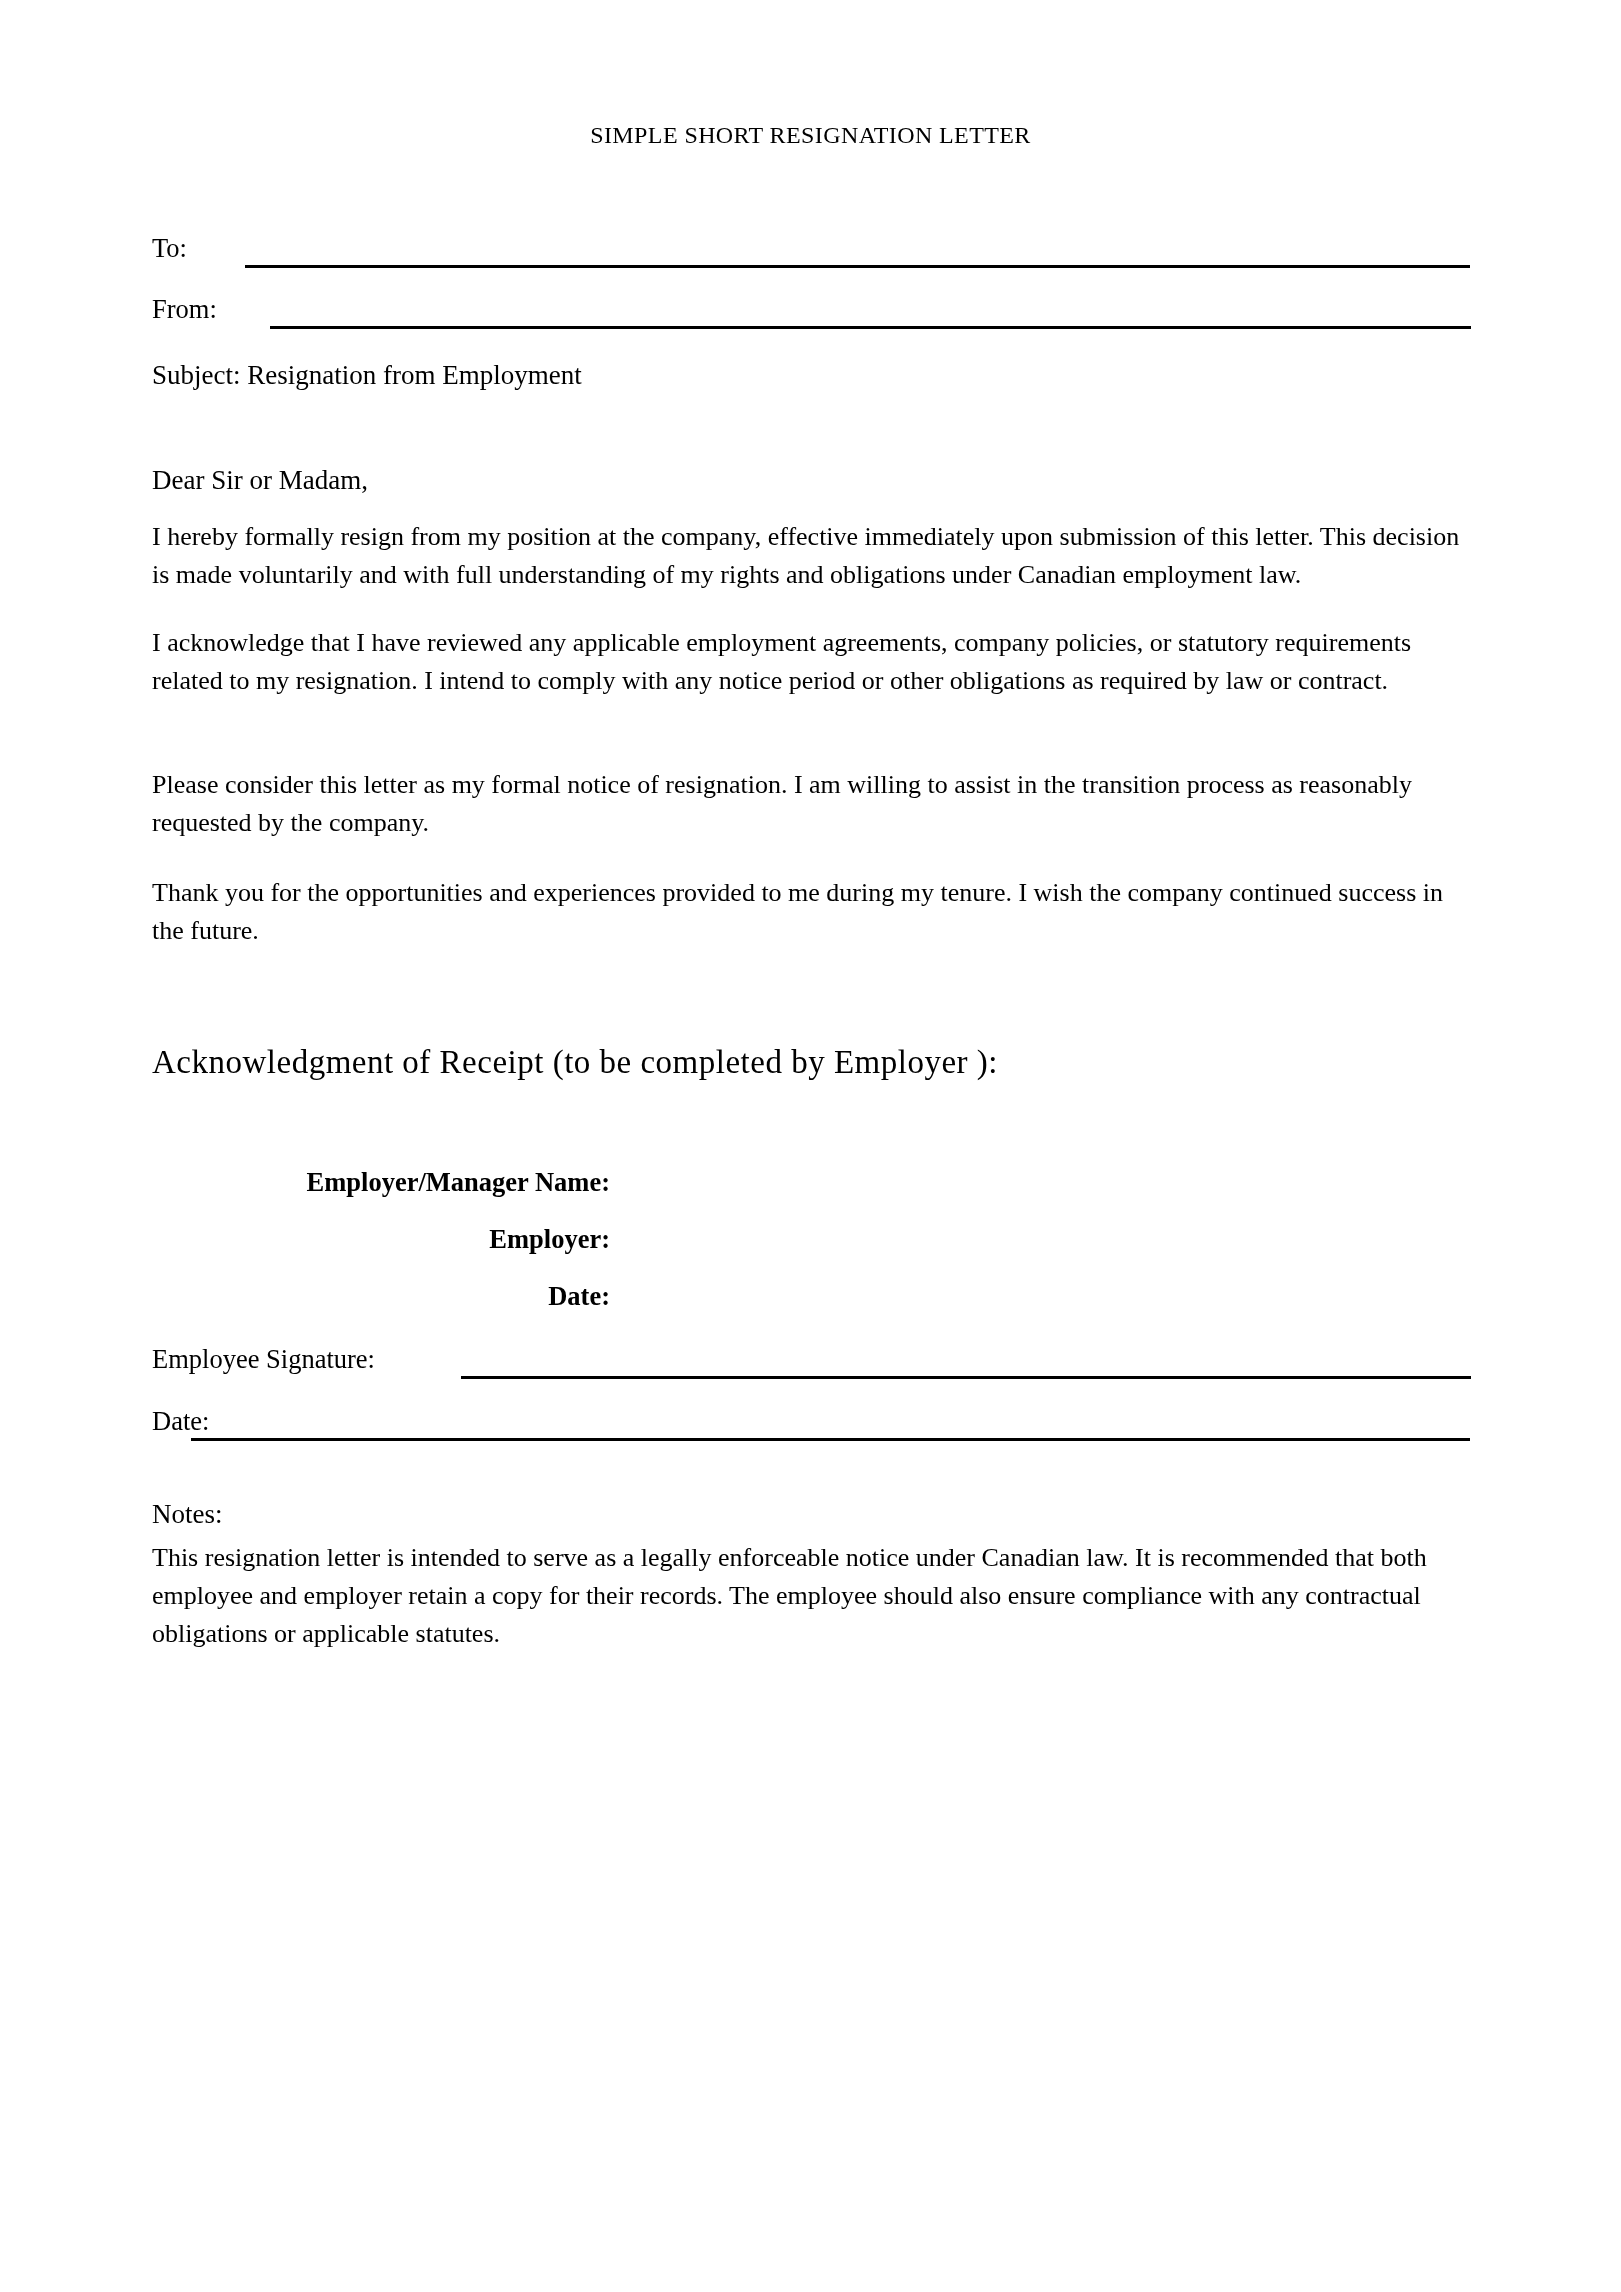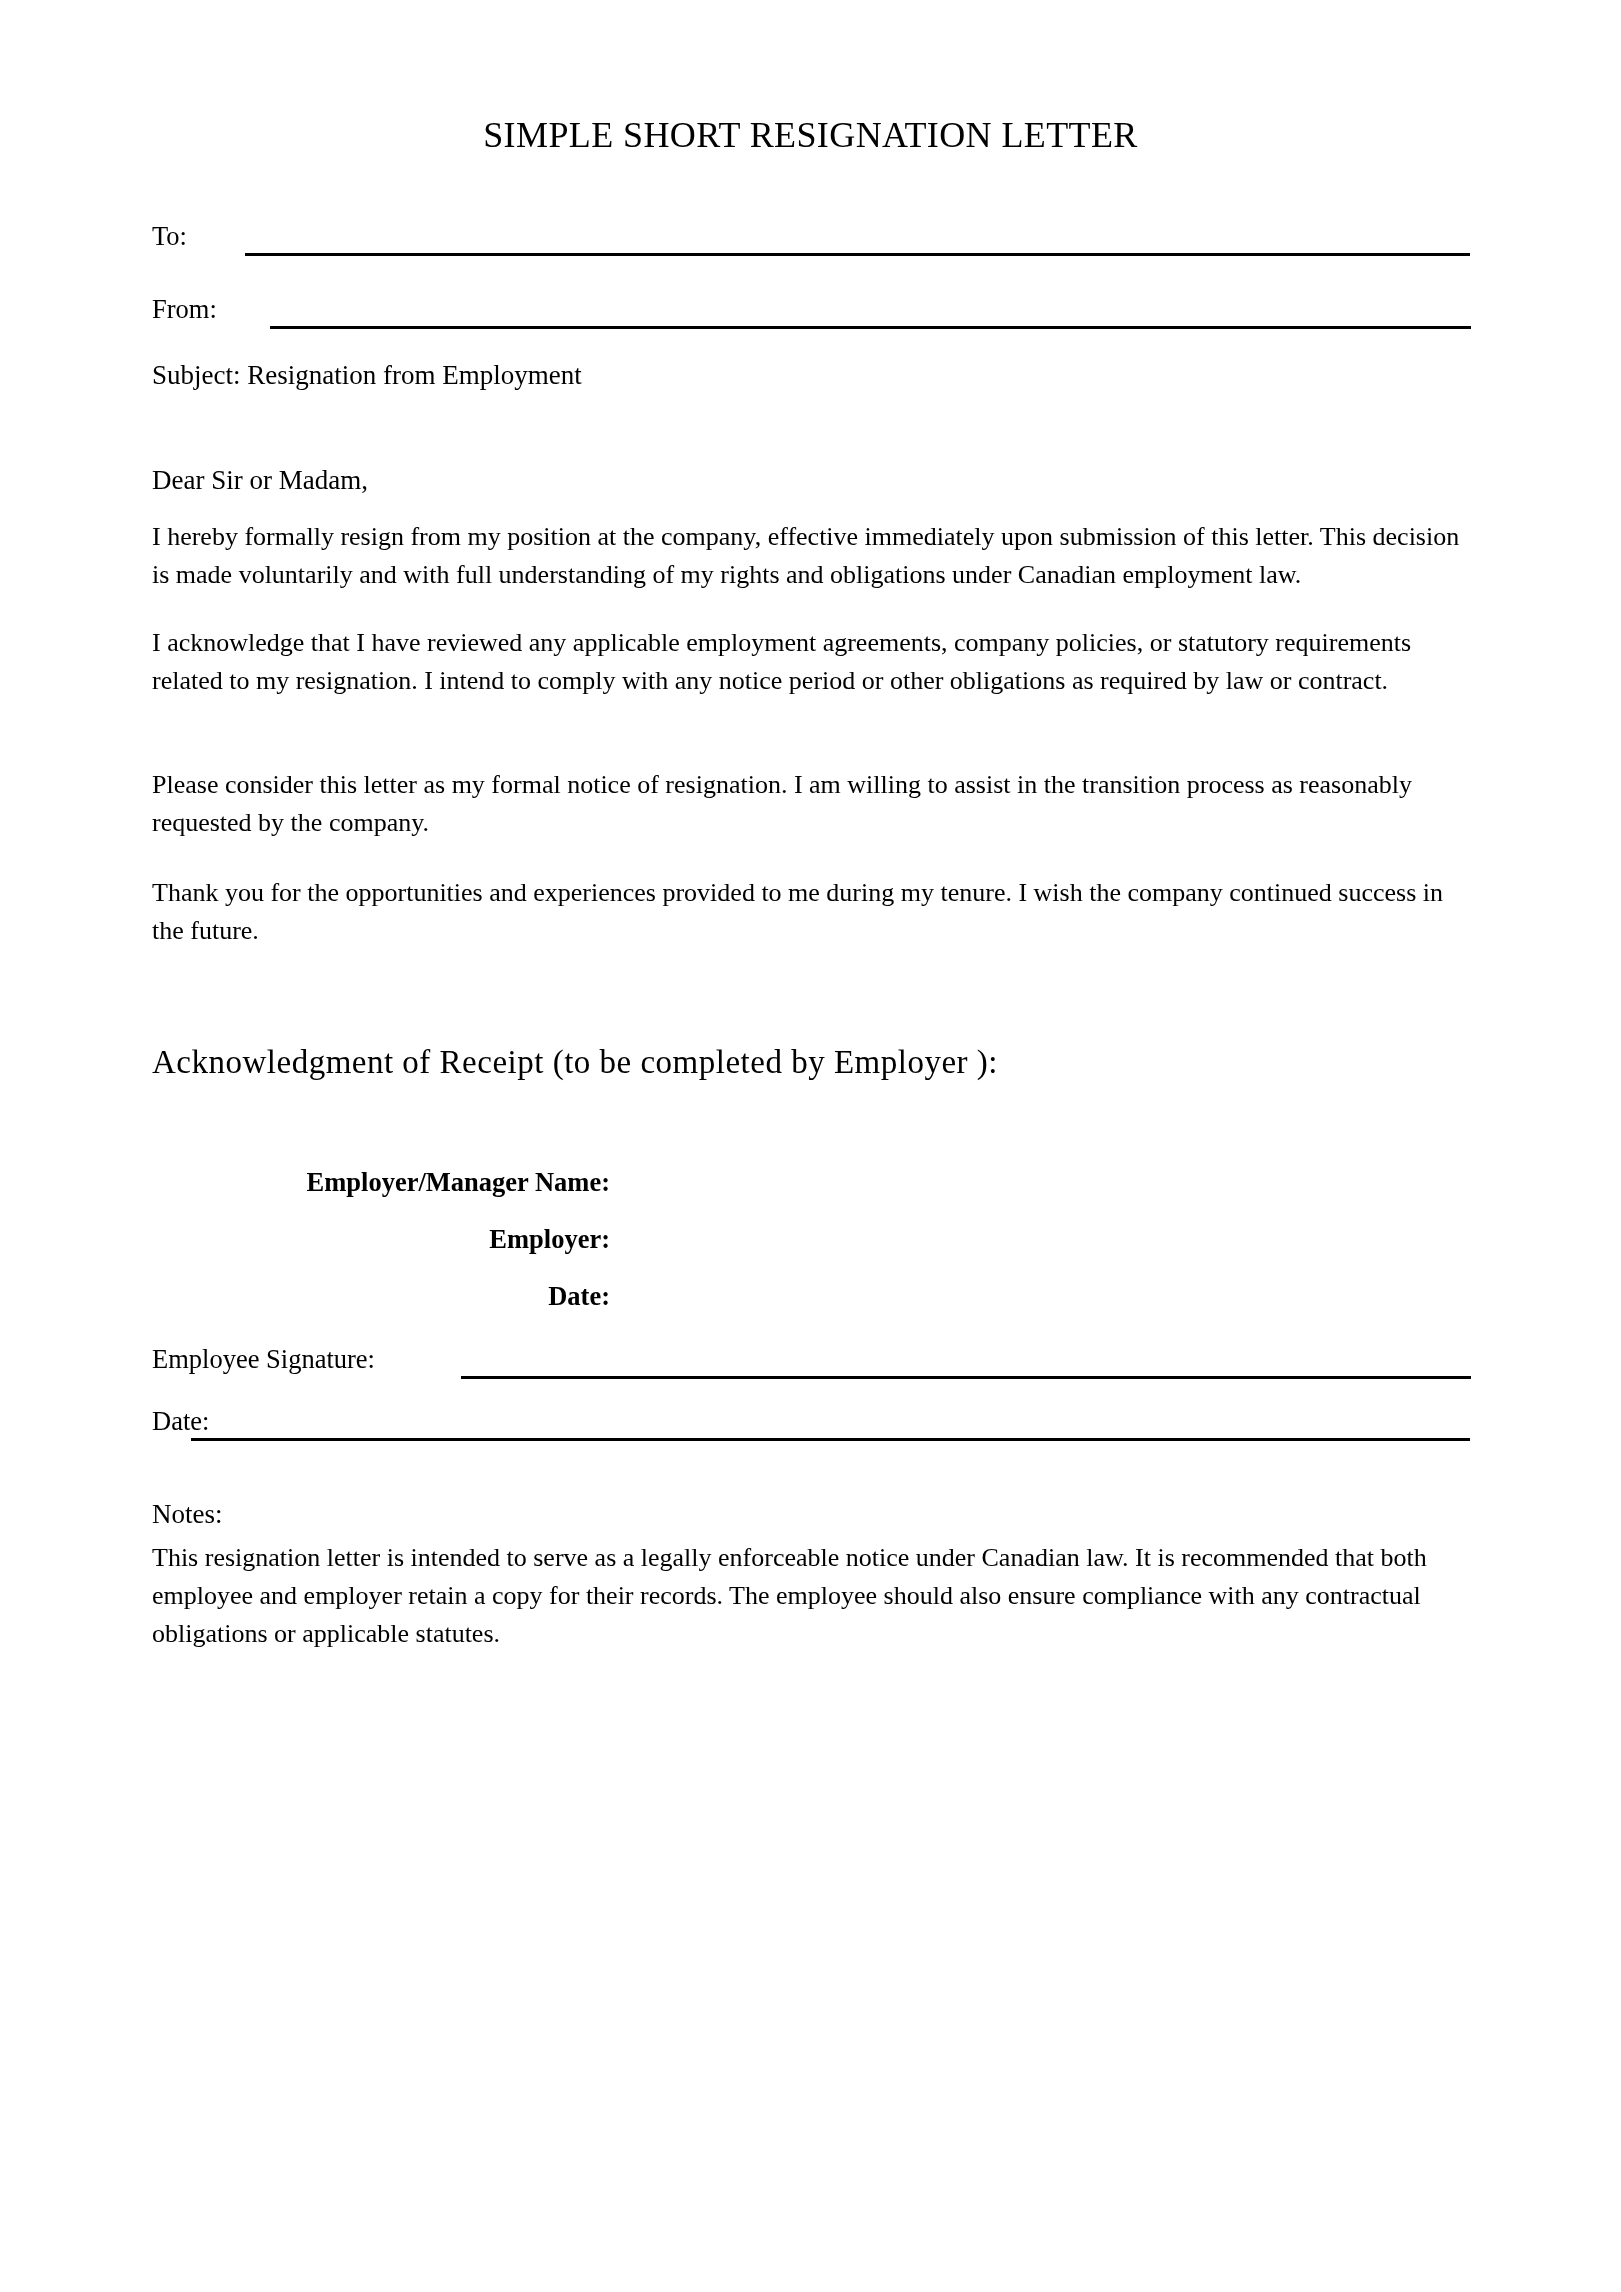--- a/index.html
+++ b/index.html
@@ -25,21 +25,21 @@
     background: #ffffff;
   }
 
   
   .doc-title {
     position: absolute;
     left: 0;
     top: 114px;
     width: 1621px;
     text-align: center;
-    font-size: 36px;
+    font-size: 24px;
     line-height: 43px;
     letter-spacing: 0.4px;
     font-weight: 400;
   }
 
   
   .field-row {
     position: absolute;
     left: 152px;
     width: 1318px;
@@ -53,21 +53,21 @@
     line-height: 33px;
     white-space: nowrap;
   }
   .field-rule {
     position: absolute;
     height: 0;
     border-top: 3.9px solid #000000;
     top: 33px;
   }
 
-  #row-to     { top: 220px; text-align: center; }
+  #row-to     { top: 232px; text-align: center; }
   #row-from   { top: 293px; }
   #row-empsig { top: 1343px; text-decoration: underline; }
   #row-date   { top: 1405px; }
 
   #rule-to     { left: 93px;  width: 1225px; }
   #rule-from   { left: 118px; width: 1201px; }
   #rule-empsig { left: 309px; width: 1010px; }
   #rule-date   { left: 39px;  width: 1279px; }
 
   

